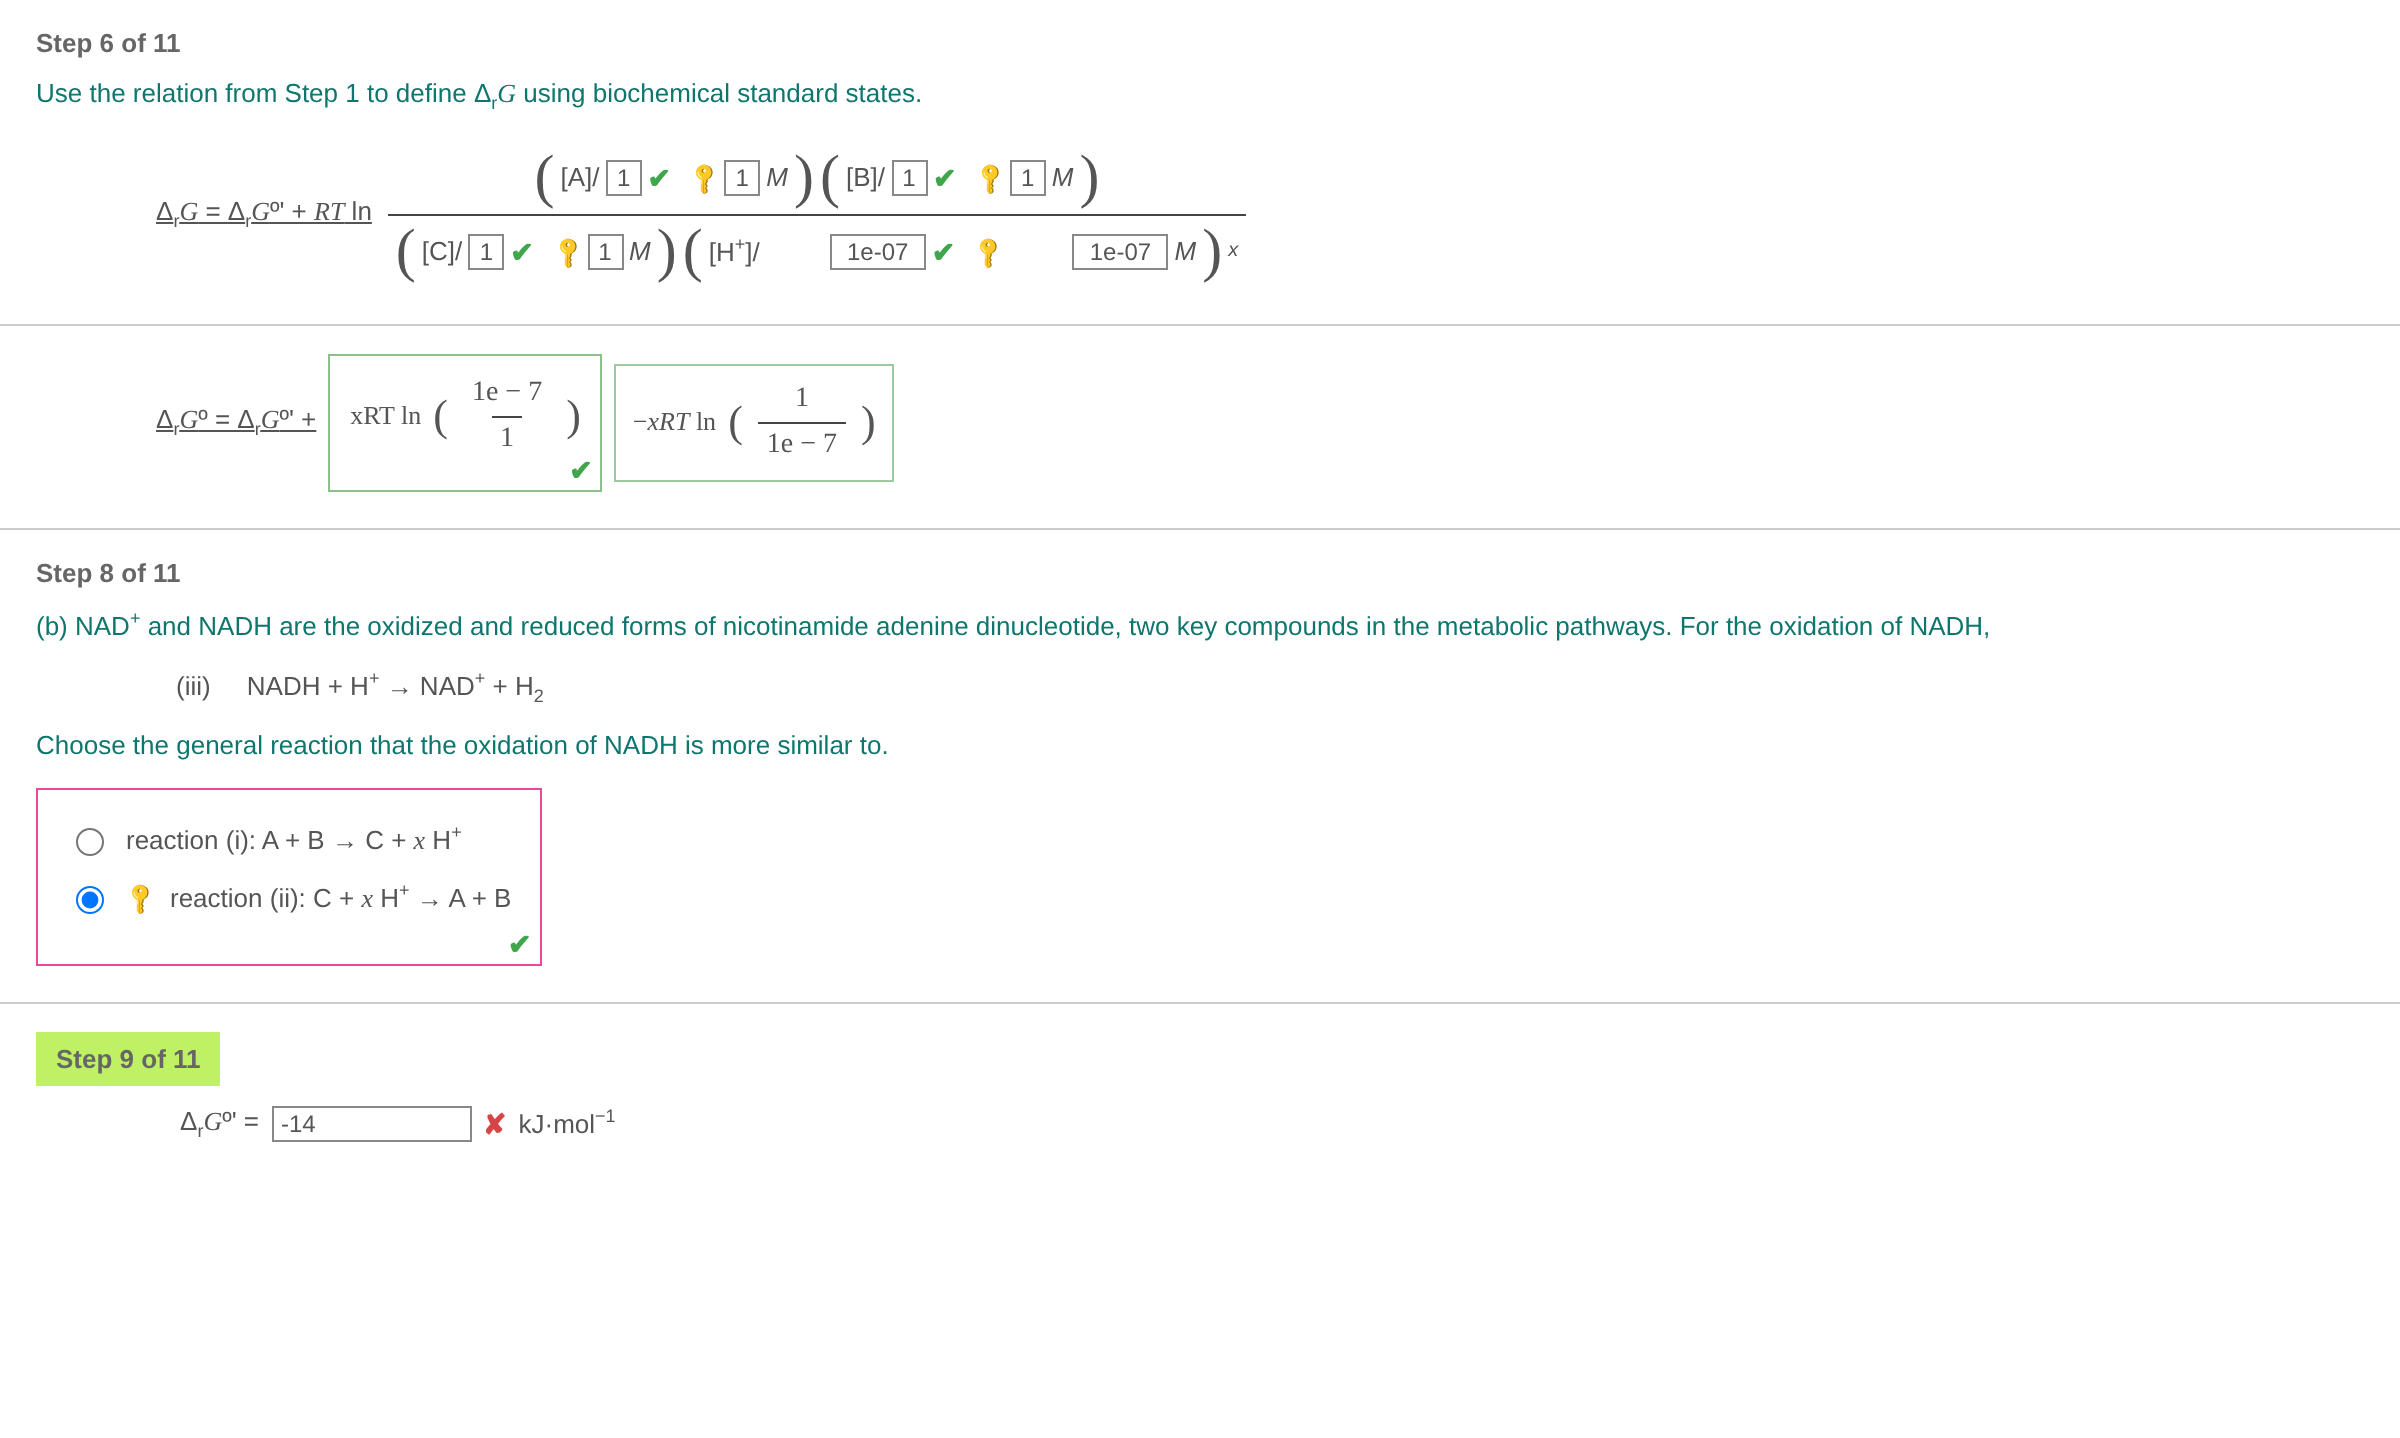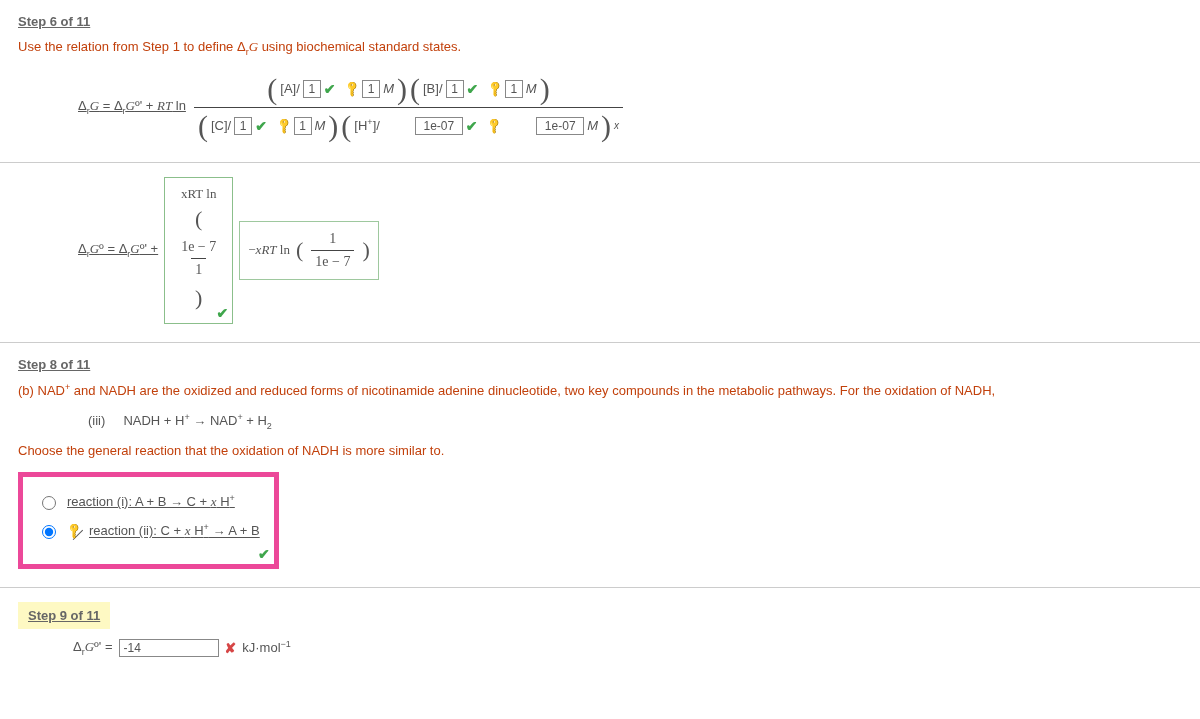--- a/index.html
+++ b/index.html
@@ -5,27 +5,27 @@
   * { box-sizing: border-box; }
   body {
     font-family: Arial, Helvetica, sans-serif;
     font-size: 13px;
     color: #555;
     margin: 0;
     padding: 0;
     background: #fff;
   }
   .step-block { padding: 14px 18px 18px 18px; }
-  .step-header { font-weight: bold; color: #666; margin-bottom: 10px; text-decoration: underline; }
+  .step-header { font-weight: bold; color: #666; margin-bottom: 10px; }
   .step-header.active {
-    background: #fef9c3;
+    background: #bef264;
     display: inline-block;
     padding: 6px 10px;
   }
-  .instruction { color: #c2410c; margin-bottom: 14px; }
+  .instruction { color: #0f766e; margin-bottom: 14px; }
   hr.sep { border: none; border-top: 1px solid #ccc; margin: 0; }
   .indent { margin-left: 40px; }
   .eq-row { display: flex; align-items: center; gap: 6px; flex-wrap: wrap; }
   .input-box {
     border: 1px solid #888;
     background: #fff;
     font-size: 12px;
     padding: 1px 3px;
     min-width: 18px;
     text-align: center;
@@ -61,31 +61,30 @@
   .serif { font-family: 'Times New Roman', serif; font-style: italic; }
   .unit { font-style: italic; }
   .answer-box {
     border: 1px solid #8bbf8b;
     padding: 6px 8px;
     display: inline-flex;
     align-items: center;
     gap: 6px;
     position: relative;
   }
-  .answer-box.big { padding: 8px 10px 14px 10px; flex-direction: column; }
+  .answer-box.big { padding: 8px 10px 14px 10px; }
   .corner-check {
     position: absolute; right: 4px; bottom: 2px;
     color: #3fa64c; font-size: 14px; font-weight: bold;
   }
   .radio-group {
-    border: 5px solid #ec4899;
+    border: 1px solid #ec4899;
     padding: 10px 14px 18px 14px;
     display: inline-block;
     position: relative;
-    text-decoration: underline;
   }
   .radio-row {
     display: flex; align-items: center; gap: 8px;
     padding: 6px 0;
   }
   .sup { vertical-align: super; font-size: 9px; }
   .sub { vertical-align: sub; font-size: 9px; }
   .math { font-family: 'Times New Roman', serif; }
   .expo { font-size: 10px; vertical-align: super; font-style: italic; }
   .nowrap { white-space: nowrap; text-decoration: underline; }
@@ -206,19 +205,19 @@
       <span class="key-icon">🔑</span>
       <span>reaction (ii): C + <span class="serif">x</span> H<span class="sup">+</span> → A + B</span>
     </div>
     <span class="corner-check">✔</span>
   </div>
 </div>
 <hr class="sep">
 
 <div class="step-block" style="padding-bottom:30px">
   <div class="step-header active">Step 9 of 11</div>
-  <div class="indent eq-row" style="margin-left:55px">
+  <div class="indent eq-row" style="margin-left:72px">
     <span>Δ<span class="sub">r</span><span class="serif">G</span>º' =</span>
     <span class="input-box" style="min-width:100px;text-align:left;padding-left:4px">-14</span>
     <span class="cross">✘</span>
     <span>kJ·mol<span class="sup">−1</span></span>
   </div>
 </div>
 
 </body></html>

